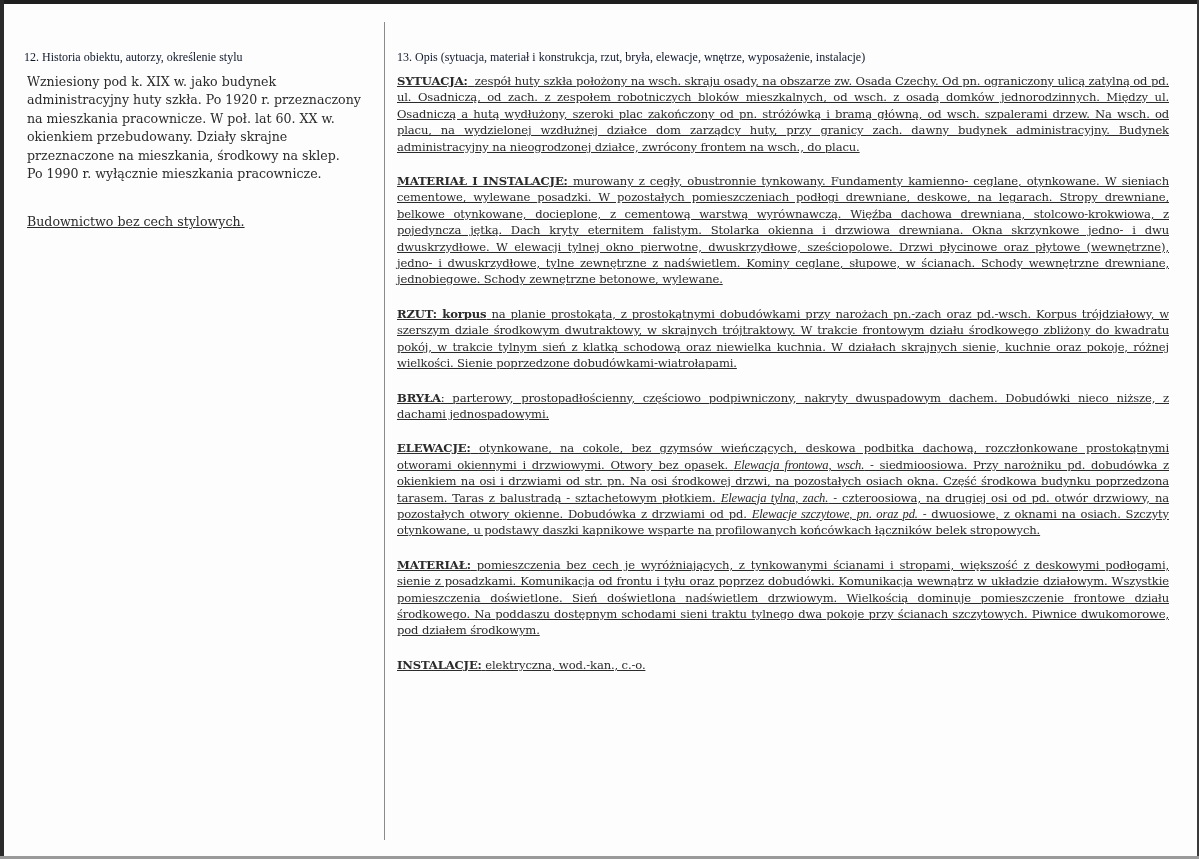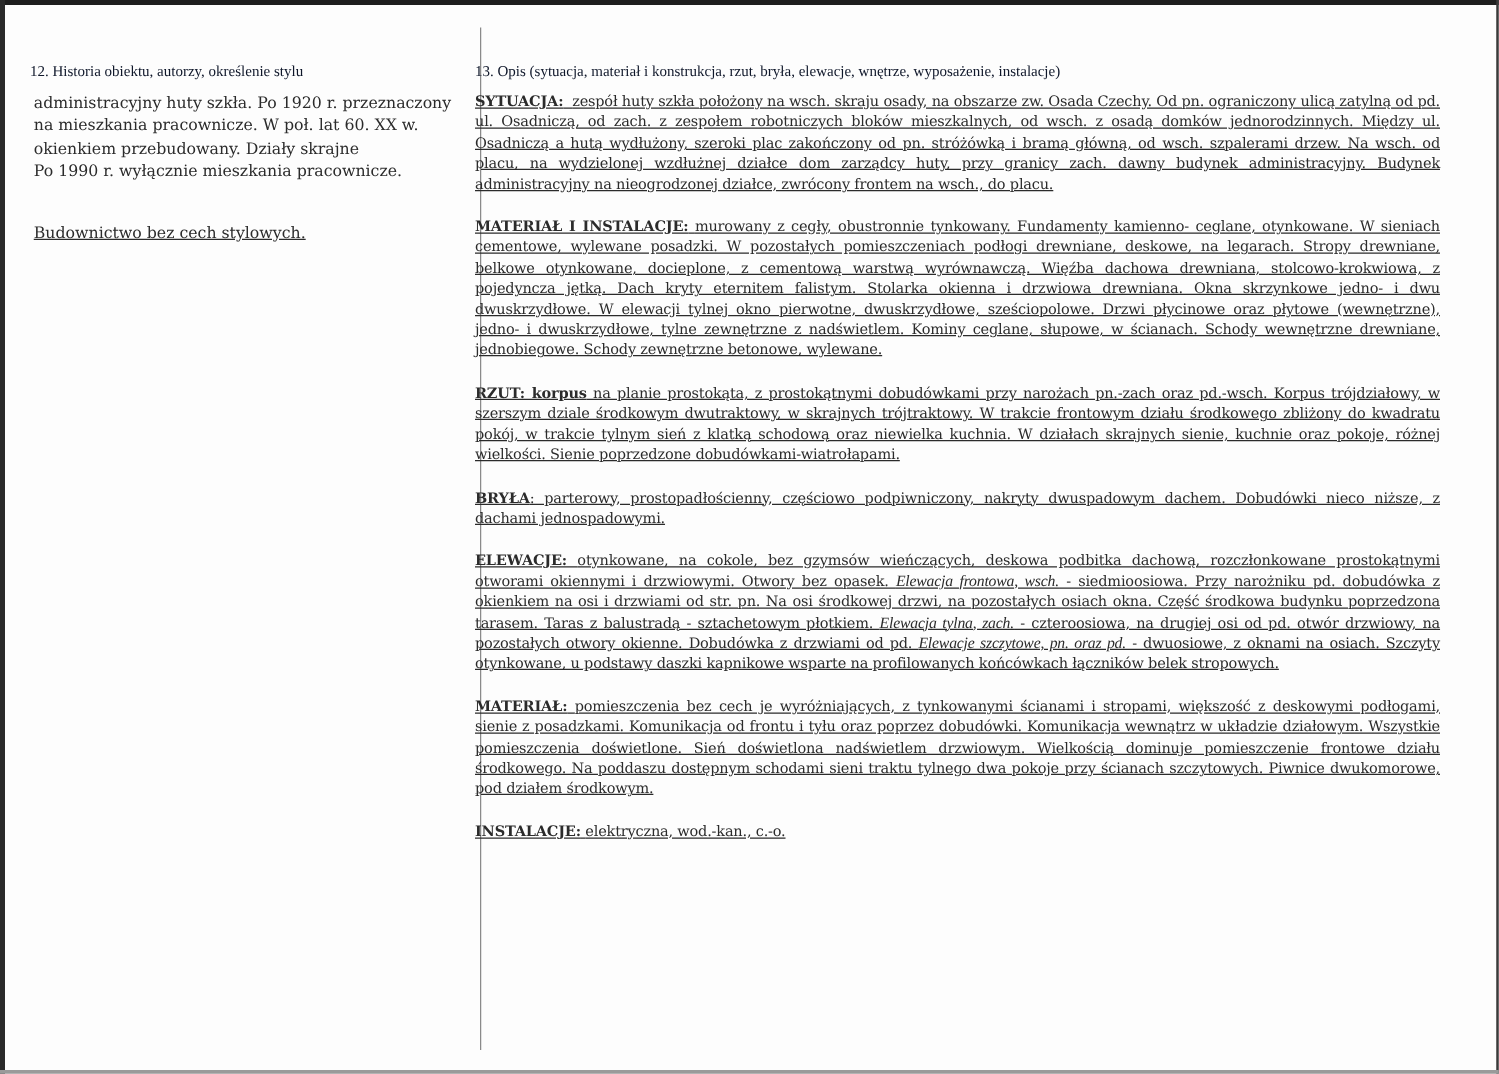--- a/index.html
+++ b/index.html
@@ -9,21 +9,21 @@
     font-family:"DejaVu Serif", serif;
     color:#2a2a2a;
   }
   .scan-top { position:absolute; left:0; top:0; width:1199px; height:4px; background:#1e1e1e; }
   .scan-left { position:absolute; left:0; top:0; width:4px; height:859px; background:#2a2a2a; }
   .scan-right { position:absolute; right:0; top:0; width:2px; height:859px; background:#3a3a3a; }
   .scan-bottom { position:absolute; left:0; bottom:0; width:1199px; height:3px; background:#9a9a9a; }
   .divider { position:absolute; left:384px; top:22px; width:1px; height:818px; background:#8a8a8a; }
 
   .col-left { position:absolute; left:24px; top:50px; width:345px; }
-  .col-right { position:absolute; left:380px; top:50px; width:772px; }
+  .col-right { position:absolute; left:397px; top:50px; width:772px; }
 
   .sec-title {
     font-family:"Liberation Serif", serif; font-size:12px; color:#0f172a; margin:0 0 8px 0;
     white-space:nowrap;
   }
   .left-text {
     font-family:"DejaVu Serif", serif; font-size:12.6px; line-height:18.4px; color:#2b2b2b;
     margin:0 0 0 3px;
   }
   .left-text p { margin:0; }
@@ -43,23 +43,25 @@
 
 <div class="scan-top"></div>
 <div class="scan-left"></div>
 <div class="scan-right"></div>
 <div class="scan-bottom"></div>
 <div class="divider"></div>
 
 <div class="col-left">
   <div class="sec-title">12. Historia obiektu, autorzy, określenie stylu</div>
   <div class="left-text">
+    <p>Wzniesiony pod k. XIX w. jako budynek</p>
     <p>administracyjny huty szkła. Po 1920 r. przeznaczony</p>
     <p>na mieszkania pracownicze. W poł. lat 60. XX w.</p>
     <p>okienkiem przebudowany. Działy skrajne</p>
+    <p>przeznaczone na mieszkania, środkowy na sklep.</p>
     <p>Po 1990 r. wyłącznie mieszkania pracownicze.</p>
     <p class="gap">Budownictwo bez cech stylowych.</p>
   </div>
 </div>
 
 <div class="col-right">
   <div class="sec-title">13. Opis (sytuacja, materiał i konstrukcja, rzut, bryła, elewacje, wnętrze, wyposażenie, instalacje)</div>
 
   <p class="para">
     <span class="lbl">SYTUACJA:</span>&nbsp;

